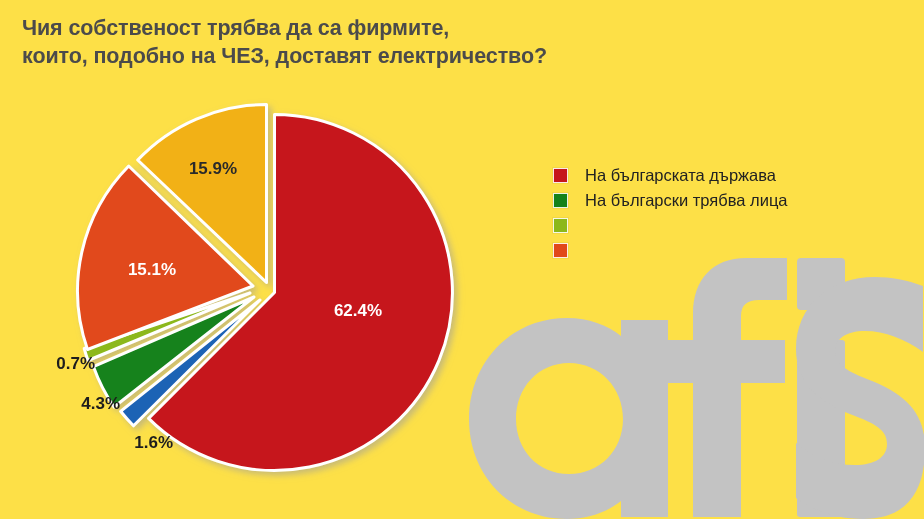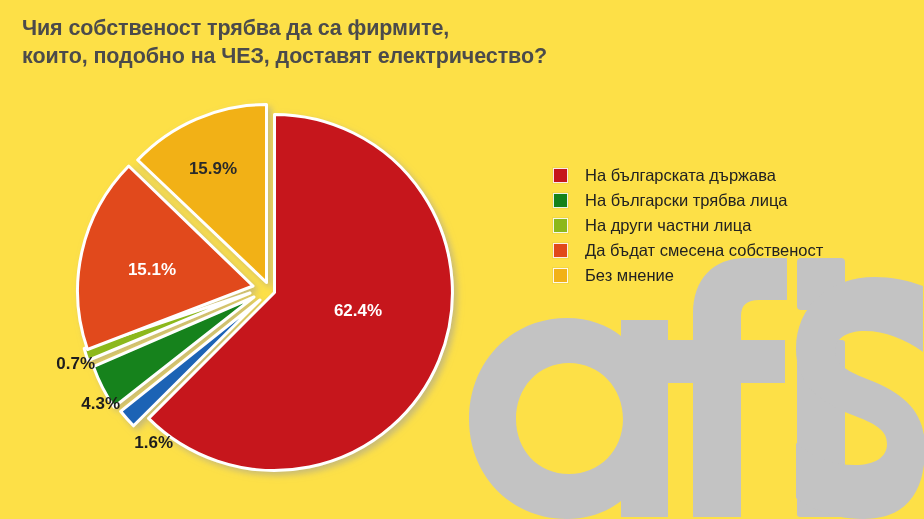--- a/index.html
+++ b/index.html
@@ -201,28 +201,22 @@
     </div>
 
 
     <div class="legend-row">
       <span class="legend-swatch" style="background:#15821a"></span>
       <span class="legend-label">На български трябва лица</span>
     </div>
 
     <div class="legend-row">
       <span class="legend-swatch" style="background:#8cb81a"></span>
-      <span class="legend-label">На други частни лица</span>
     </div>
 
     <div class="legend-row">
       <span class="legend-swatch" style="background:#e1491a"></span>
-      <span class="legend-label">Да бъдат смесена собственост</span>
-    </div>
-
-    <div class="legend-row">
-      <span class="legend-swatch" style="background:#f2b117"></span>
-      <span class="legend-label">Без мнение</span>
-    </div>
+    </div>
+
 
   </div>
 
 </div>
 
 </body></html>

